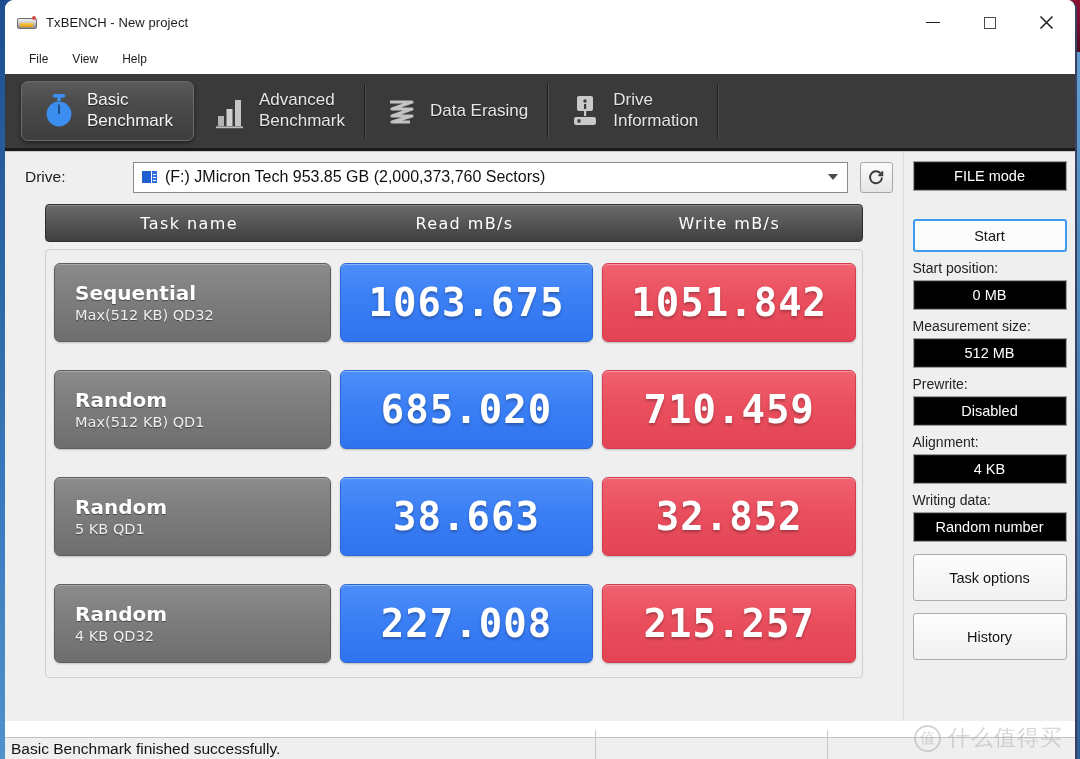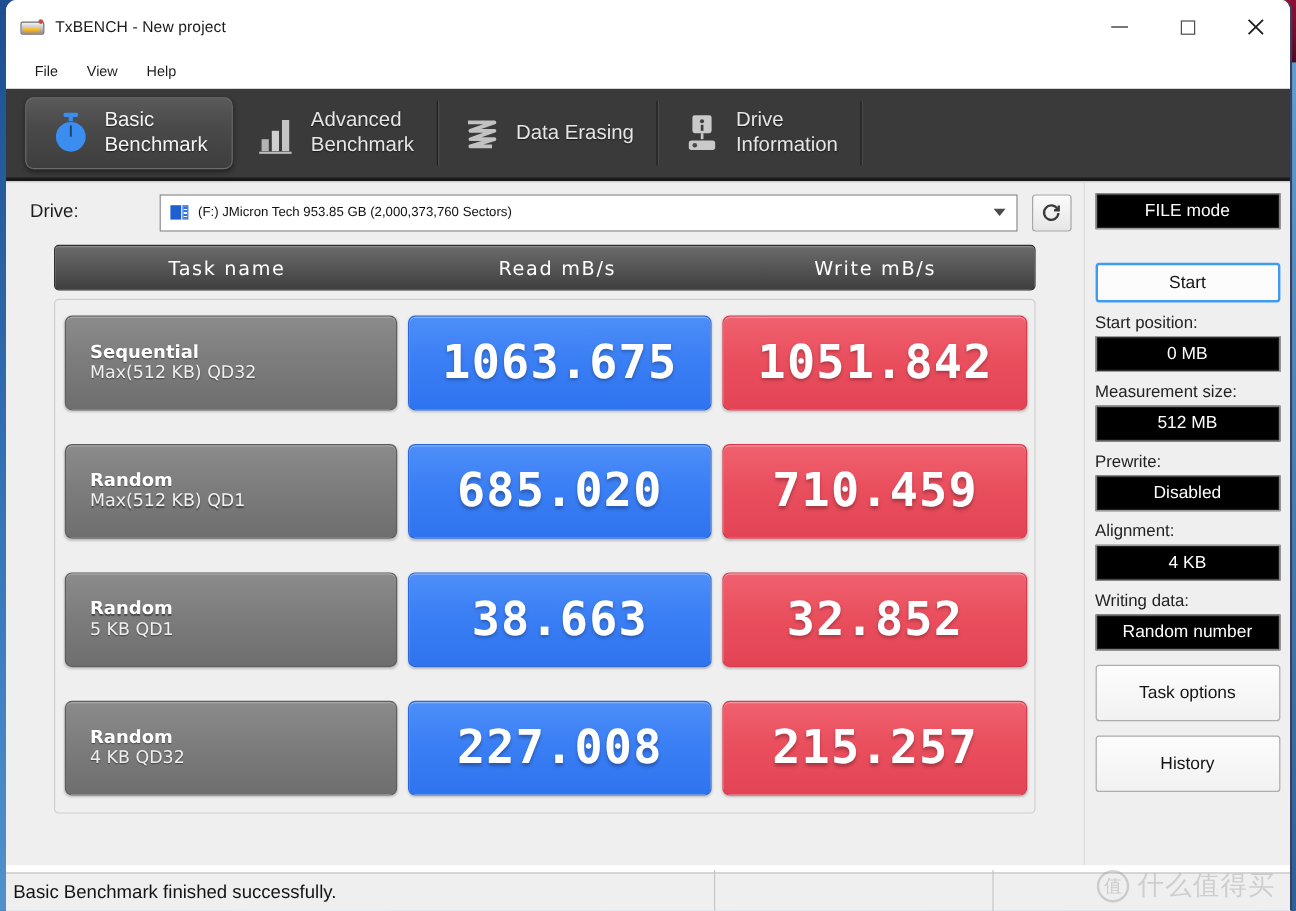--- a/index.html
+++ b/index.html
@@ -128,21 +128,21 @@
     flex: 1 1 auto; height: 31px; background: #ffffff;
     border: 1px solid #8a8a8a; display: flex; align-items: center;
     padding: 0 6px 0 8px; position: relative; margin-right: 12px;
   }
   #drive-icon {
     width: 16px; height: 14px; margin-right: 7px; position: relative; flex:0 0 auto;
   }
   #drive-icon .sq1 { position:absolute; left:0; top:1px; width:9px; height:12px; background:#1f5fd0; }
   #drive-icon .sq2 { position:absolute; left:10px; top:1px; width:5px; height:12px;
      background: repeating-linear-gradient(180deg,#2f6fe0 0 2px,#ffffff 2px 3px); border:1px solid #2f6fe0;}
-  #drive-text { font-size: 11px; color: #101010; white-space: nowrap; text-align: right; }
+  #drive-text { font-size: 16px; color: #101010; white-space: nowrap; text-align: right; }
   #drive-caret {
     position: absolute; right: 9px; top: 50%; transform: translateY(-50%);
     width: 0; height: 0; border-left: 5px solid transparent; border-right: 5px solid transparent;
     border-top: 6px solid #4b4b4b;
   }
   #refresh-btn {
     width: 33px; height: 31px; margin-right: 10px;
     background: linear-gradient(180deg,#fbfbfb,#e6e6e6);
     border: 1px solid #a6a6a6; border-radius: 3px;
     display: flex; align-items: center; justify-content: center;
@@ -175,21 +175,21 @@
   .row + .row { margin-top: 14px; }
   .cell-task {
     width: 281px; height: 79px; margin-left: 2px;
     background: linear-gradient(180deg,#8b8b8b 0%, #7d7d7d 45%, #6e6e6e 100%);
     border: 1px solid #5d5d5d; border-radius: 6px;
     box-shadow: inset 0 1px 0 rgba(255,255,255,.25), 0 1px 2px rgba(0,0,0,.2);
     display: flex; flex-direction: column; justify-content: center;
     padding-left: 20px;
   }
   .task-l1 {
-    color: #ffffff; font-size: 15px; font-weight: bold; line-height: 1.25;
+    color: #ffffff; font-size: 20px; font-weight: bold; line-height: 1.25;
     font-family: "DejaVu Sans", sans-serif;
     text-shadow: 0 1px 1px rgba(0,0,0,.45);
   }
   .task-l2 {
     color: #f0f0f0; font-size: 14.5px; line-height: 1.3;
     font-family: "DejaVu Sans", sans-serif;
     text-shadow: 0 1px 1px rgba(0,0,0,.45);
   }
   .cell-val {
     width: 258px; height: 79px; margin-left: 9px;
@@ -228,21 +228,21 @@
   }
   .white-btn.focus { border: 2px solid #3f9bf0; background: #fcfcfc; height: 33px; }
   .rp-label {
     width: 154px; text-align: left; font-size: 14px; color: #222; margin: 8px 0 4px 0;
   }
   .gap-lg { height: 28px; }
   .gap-md { height: 12px; }
 
   
   #statusbar {
-    position: absolute; left: 0; bottom: 0; width: 1072px; height: 32px;
+    position: absolute; left: 0; bottom: 0; width: 1072px; height: 22px;
     background: #efefef; border-top: 1px solid #c2c2c2;
     display: flex; align-items: center;
   }
   #status-main {
     flex: 0 0 590px; padding-left: 6px; font-size: 15.5px; color: #141414;
     white-space: nowrap;
   }
   .status-sec { height: 38px; border-left: 1px solid #c6c6c6; }
   #status-2 { flex: 0 0 232px; }
   #status-3 { flex: 1 1 auto; }

